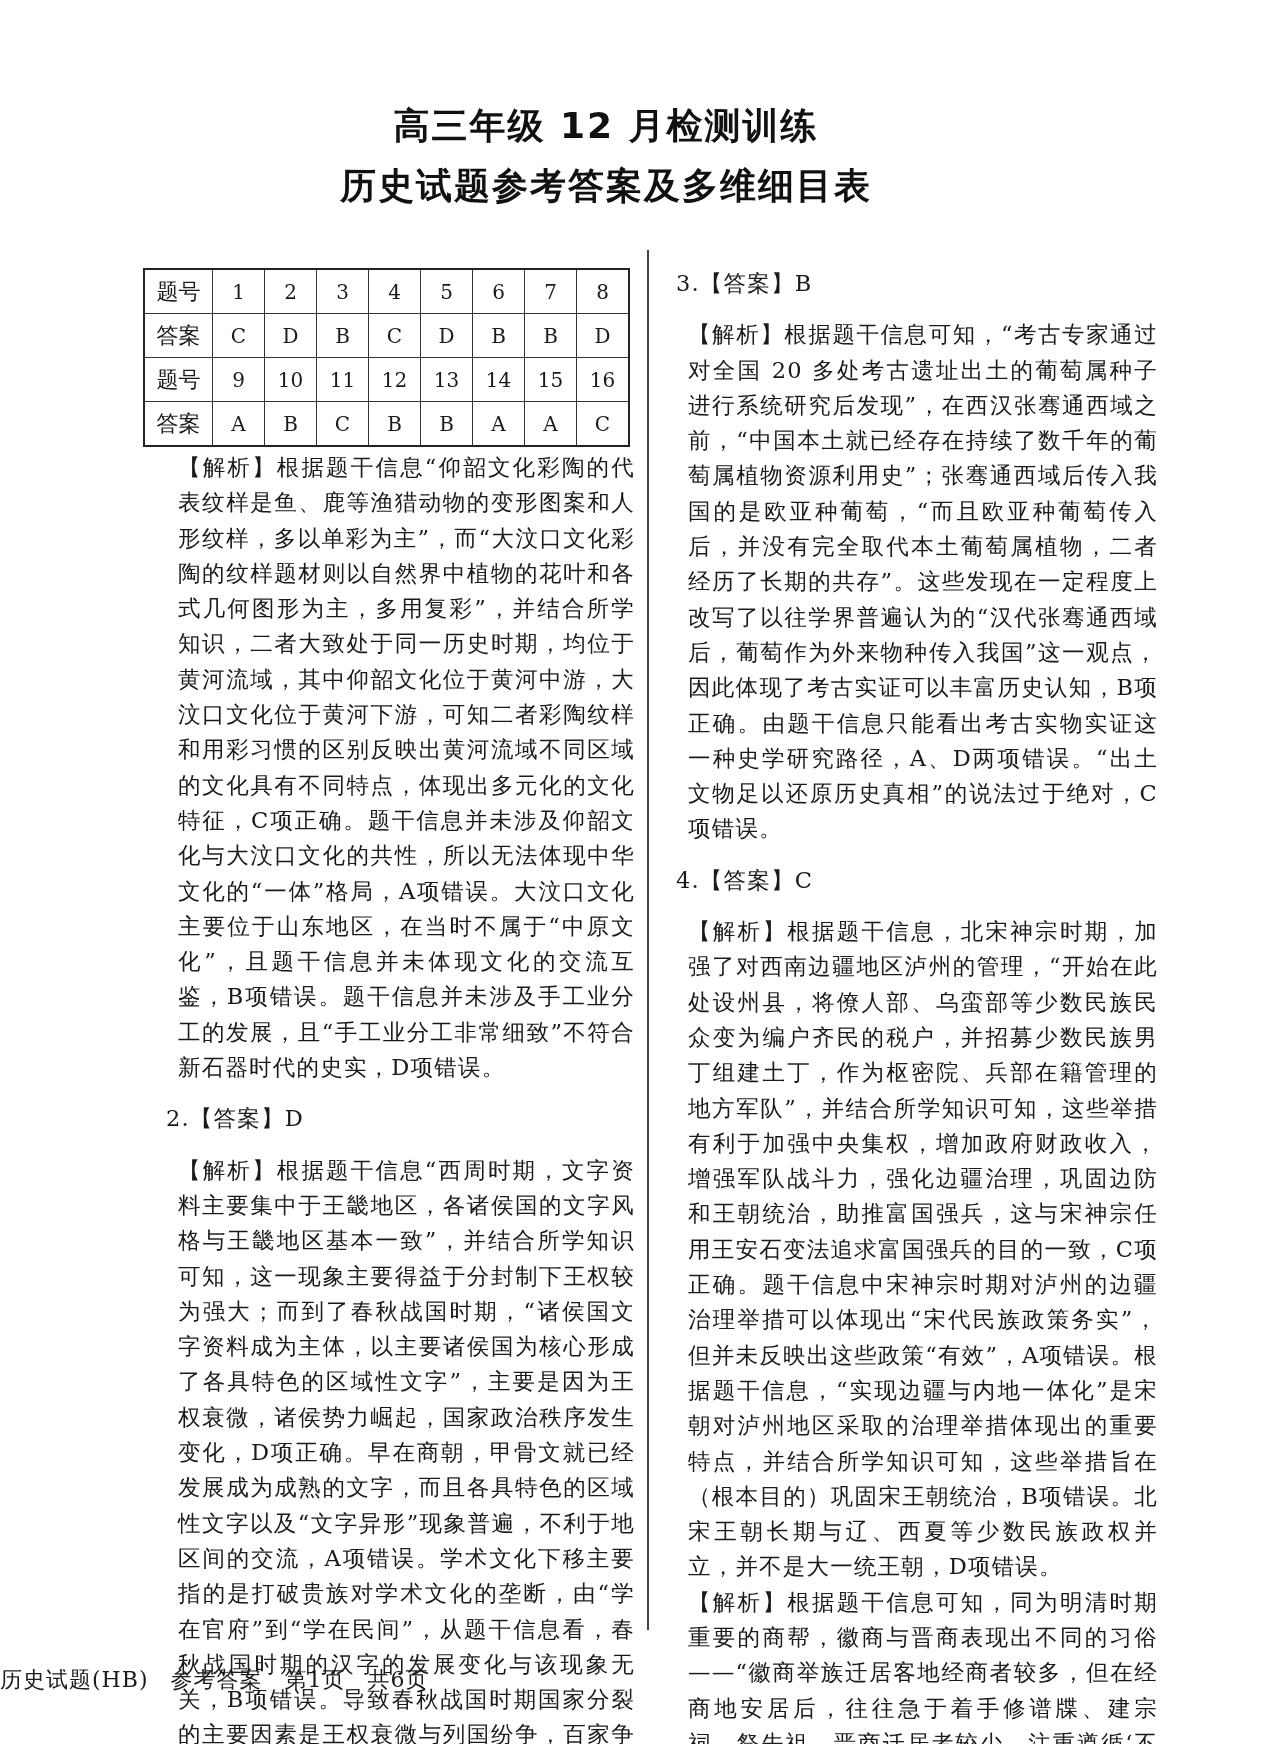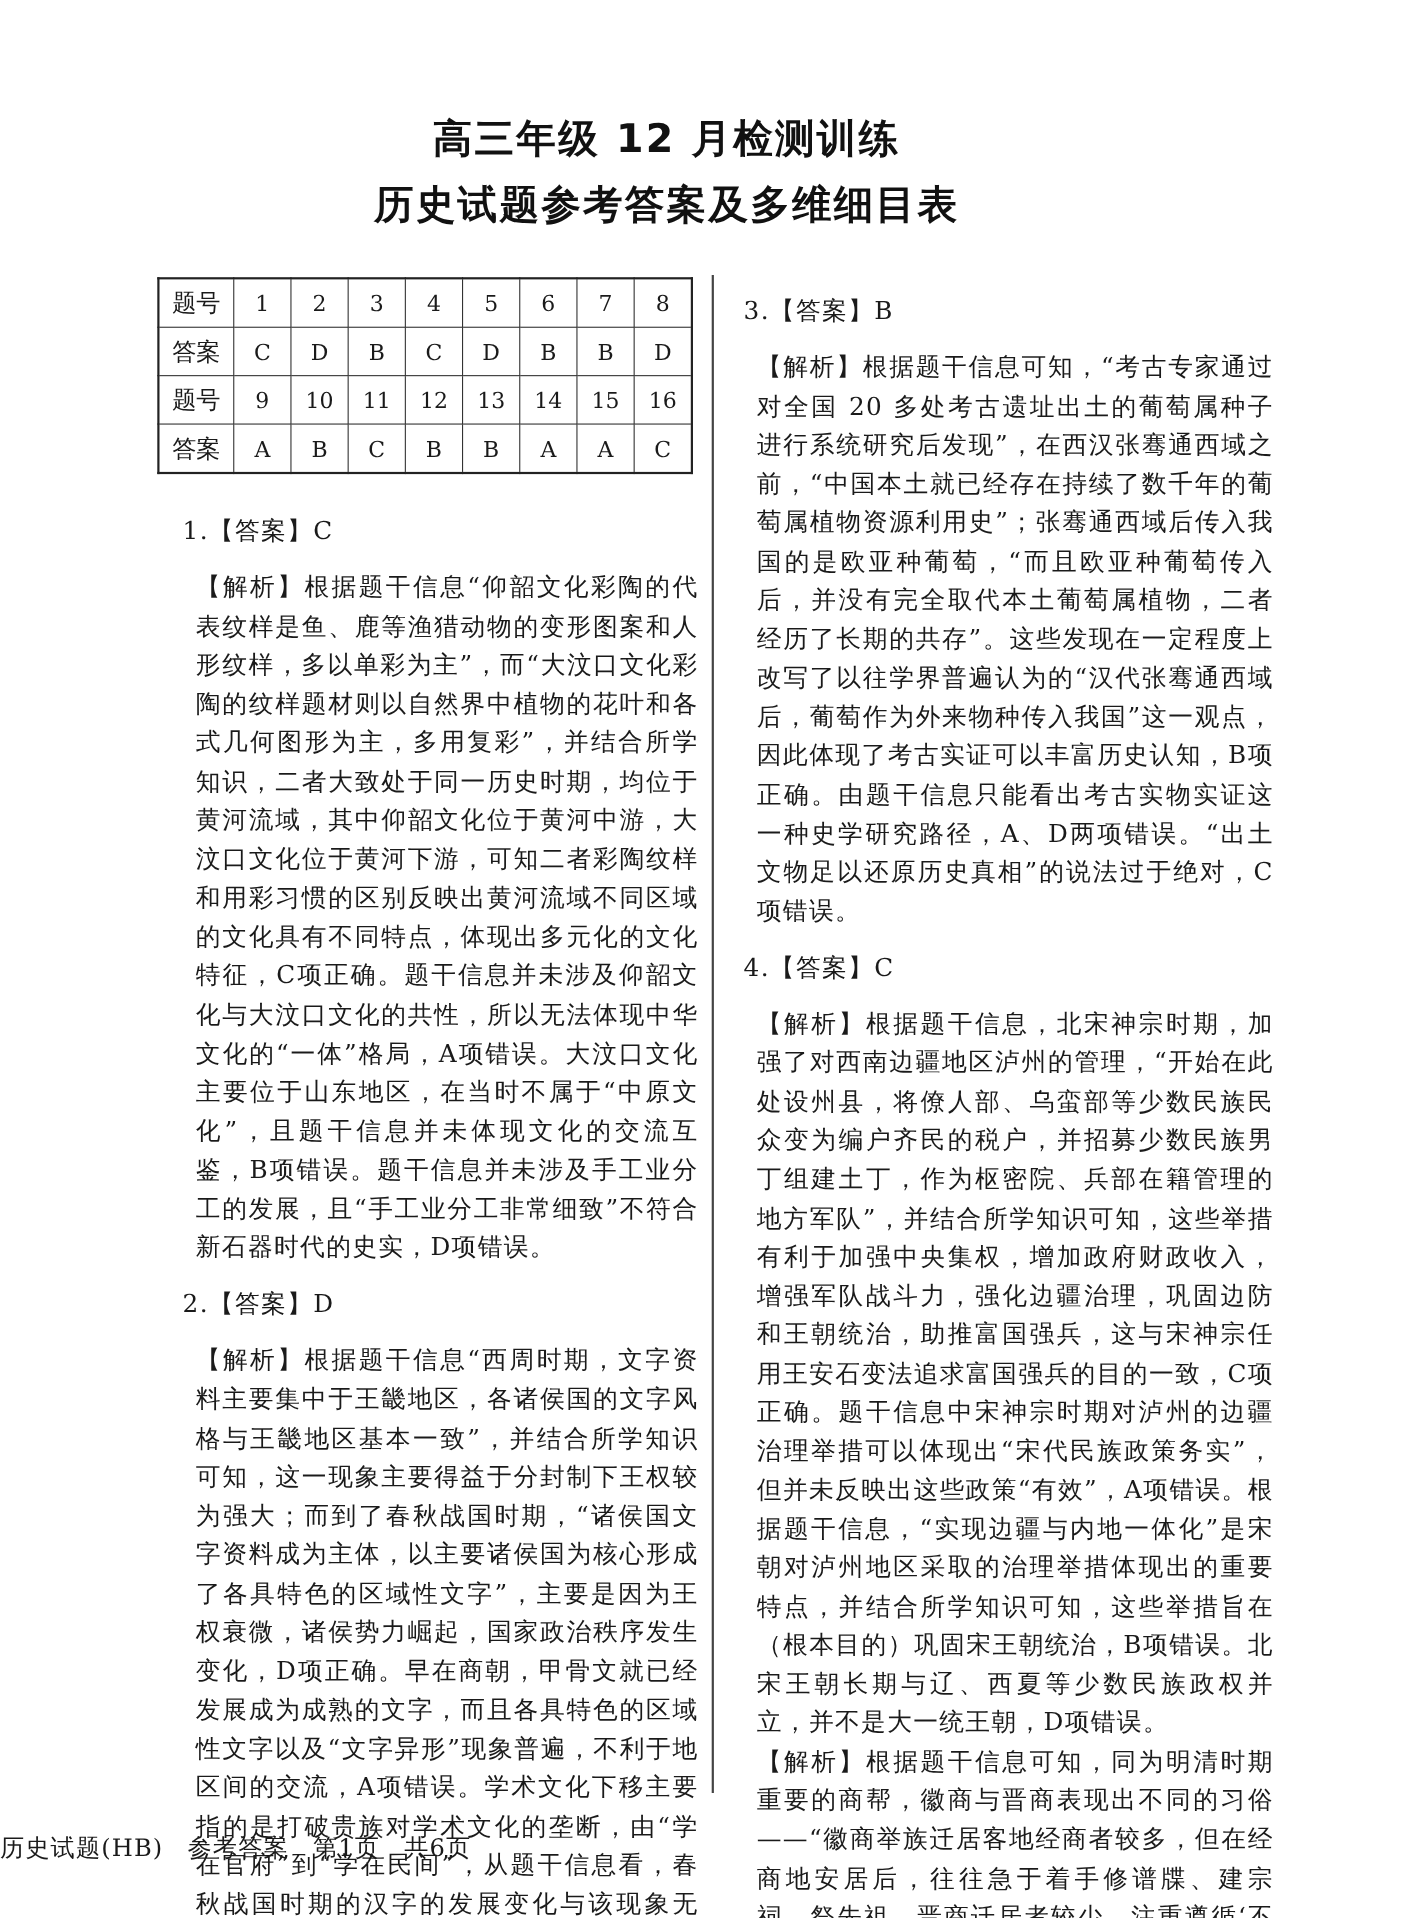--- a/index.html
+++ b/index.html
@@ -9,21 +9,21 @@
   }
   .title {
     position: absolute; left: 0; width: 1212px; text-align: center;
     font-family: "DejaVu Sans", "Liberation Sans", sans-serif; font-weight: bold;
     font-size: 36px; letter-spacing: 2px; color: #111;
   }
   #title1 { top: 102px; }
   #title2 { top: 162px; text-align: center; }
 
   .answer-table {
-    position: absolute; left: 143px; top: 252px;
+    position: absolute; left: 143px; top: 268px;
     border-collapse: collapse; border: 2.5px solid #222;
   }
   .answer-table td {
     border: 1.5px solid #333; width: 51px; height: 43px;
     text-align: center; vertical-align: middle;
     font-size: 20px; padding: 0;
   }
   .answer-table td.head { width: 67px; font-size: 22px; }
 
   .col {
@@ -95,21 +95,20 @@
       <td>B</td>
       <td>A</td>
       <td>A</td>
       <td>C</td>
     </tr>
   </tbody>
 </table>
 
 <div class="col" id="col-left">
   <div>
-    <p class="q-head">1.【答案】C</p>
     <p class="q-body">【解析】根据题干信息“仰韶文化彩陶的代表纹样是鱼、鹿等渔猎动物的变形图案和人形纹样，多以单彩为主”，而“大汶口文化彩陶的纹样题材则以自然界中植物的花叶和各式几何图形为主，多用复彩”，并结合所学知识，二者大致处于同一历史时期，均位于黄河流域，其中仰韶文化位于黄河中游，大汶口文化位于黄河下游，可知二者彩陶纹样和用彩习惯的区别反映出黄河流域不同区域的文化具有不同特点，体现出多元化的文化特征，C项正确。题干信息并未涉及仰韶文化与大汶口文化的共性，所以无法体现中华文化的“一体”格局，A项错误。大汶口文化主要位于山东地区，在当时不属于“中原文化”，且题干信息并未体现文化的交流互鉴，B项错误。题干信息并未涉及手工业分工的发展，且“手工业分工非常细致”不符合新石器时代的史实，D项错误。</p>
   </div>
   <div>
     <p class="q-head">2.【答案】D</p>
     <p class="q-body">【解析】根据题干信息“西周时期，文字资料主要集中于王畿地区，各诸侯国的文字风格与王畿地区基本一致”，并结合所学知识可知，这一现象主要得益于分封制下王权较为强大；而到了春秋战国时期，“诸侯国文字资料成为主体，以主要诸侯国为核心形成了各具特色的区域性文字”，主要是因为王权衰微，诸侯势力崛起，国家政治秩序发生变化，D项正确。早在商朝，甲骨文就已经发展成为成熟的文字，而且各具特色的区域性文字以及“文字异形”现象普遍，不利于地区间的交流，A项错误。学术文化下移主要指的是打破贵族对学术文化的垄断，由“学在官府”到“学在民间”，从题干信息看，春秋战国时期的汉字的发展变化与该现象无关，B项错误。导致春秋战国时期国家分裂的主要因素是王权衰微与列国纷争，百家争鸣局面的出现则主要是源于经济、政治和</p>
   </div>
 </div>
 
 <div class="divider"></div>
 

